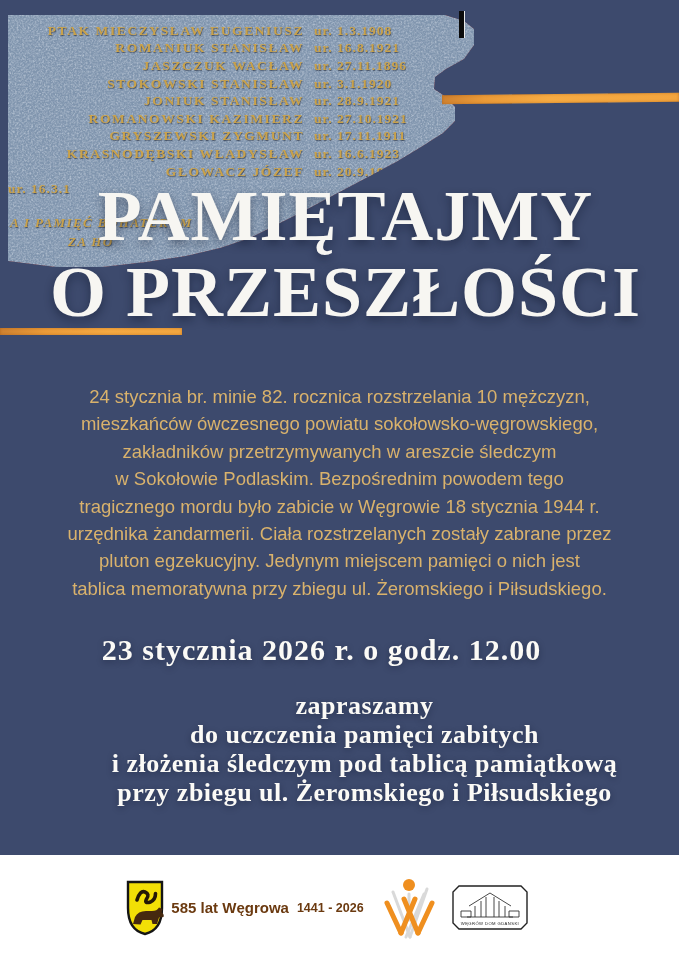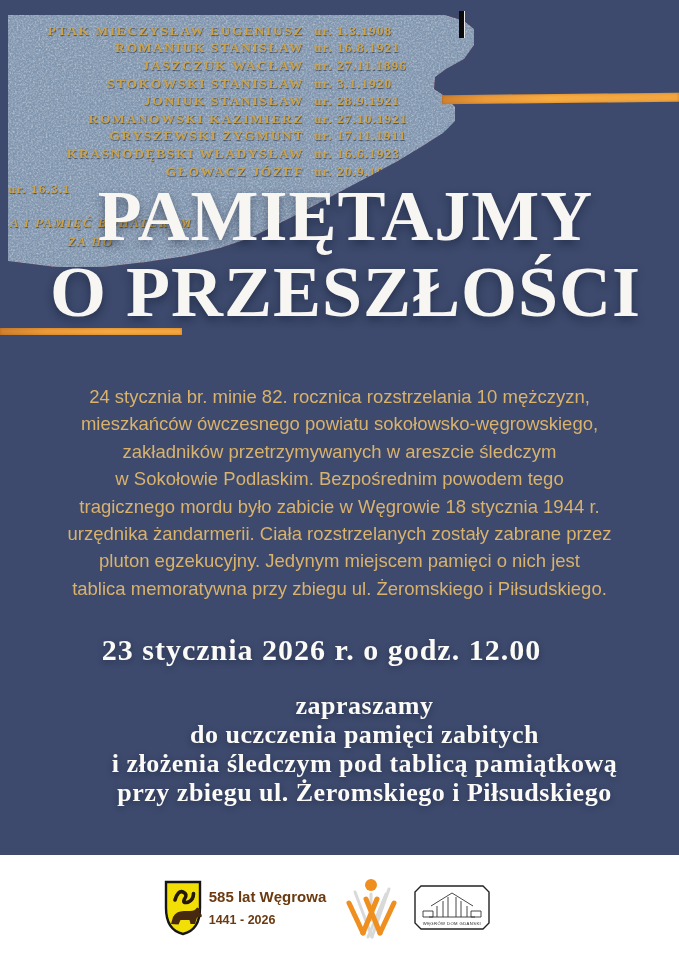--- a/index.html
+++ b/index.html
@@ -78,22 +78,22 @@
     text-shadow:0 2px 6px rgba(12,18,38,.35);
     margin-left:25px;
   }
   .invite div{white-space:nowrap;}
   
   .footer{
     position:absolute;left:0;bottom:0;width:679px;height:105px;background:#ffffff;
     display:flex;align-items:center;justify-content:center;
   }
   .footer-inner{display:flex;align-items:center;transform:translateX(-13px);}
-  .anv-text{margin-left:6px;display:flex;flex-direction:column;gap:8px;
-    font-family:"Liberation Sans",sans-serif;color:#6b3a10;}
+  .anv-text{margin-left:6px;display:flex;flex-direction:row;gap:8px;
+    font-family:"Liberation Sans",sans-serif;color:#6b3a10;align-items:center;}
   .anv-title{font-weight:700;font-size:15px;white-space:nowrap;}
   .anv-years{font-weight:700;font-size:12.5px;}
   .wlogo{margin-left:16px;}
   .blogo{margin-left:14px;}
 </style>
 </head>
 <body>
 
 <div class="poster">
 

